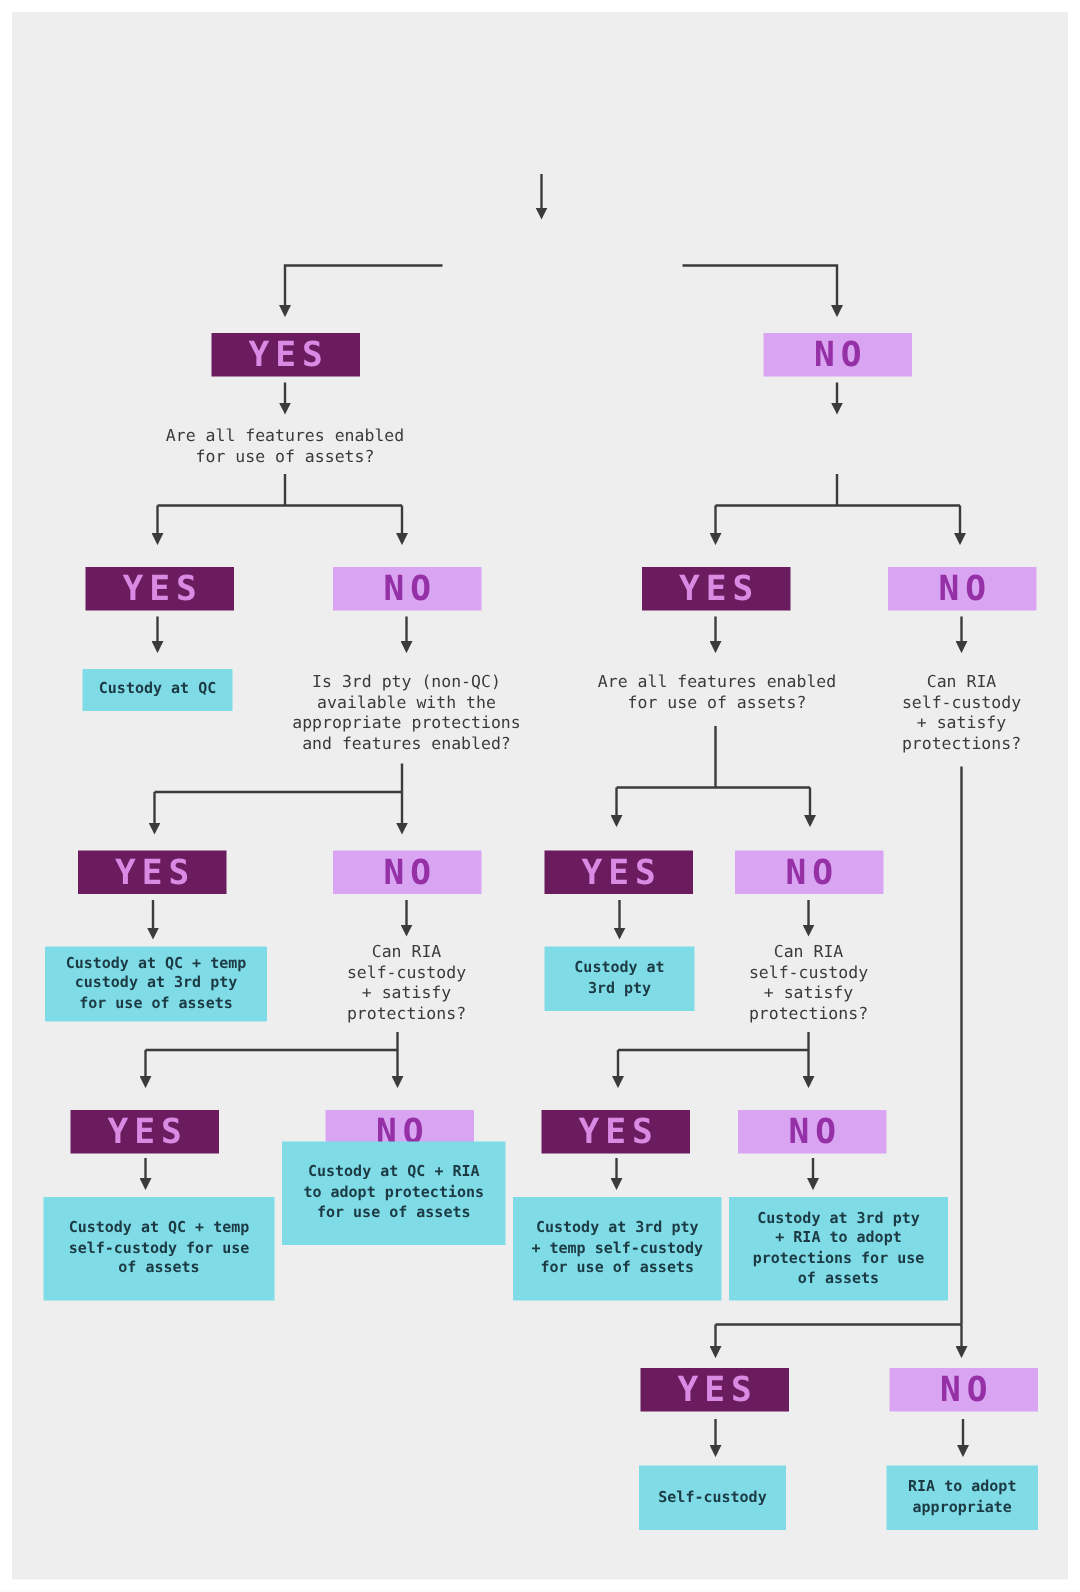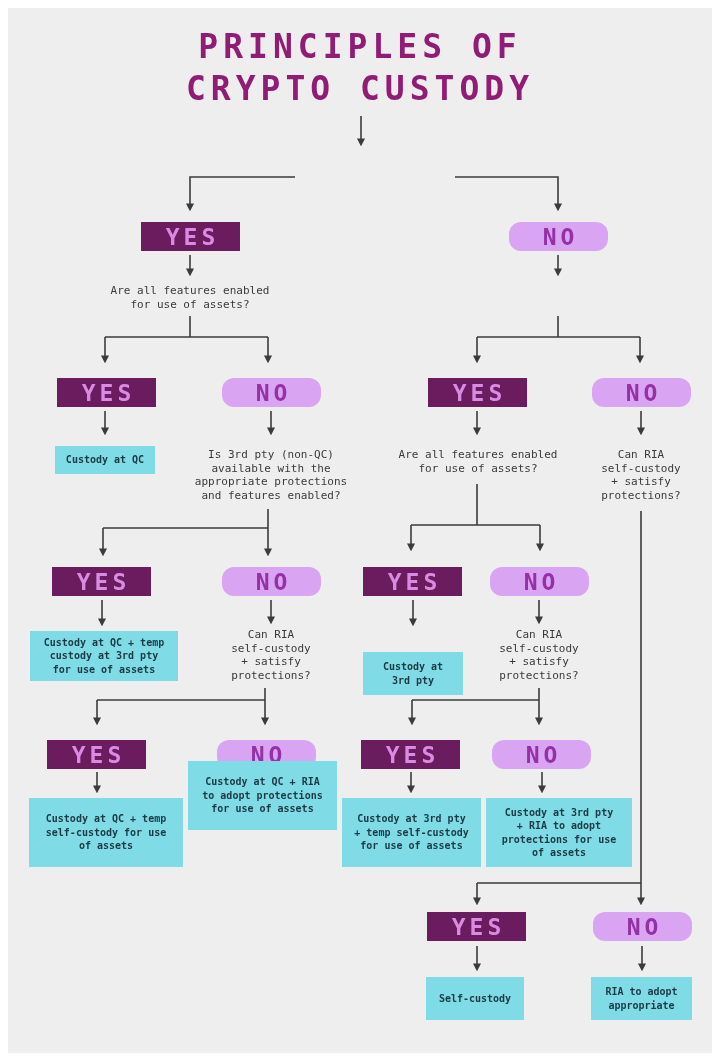--- a/index.html
+++ b/index.html
@@ -14,21 +14,21 @@
          font-size:33px;line-height:42px;font-weight:bold;letter-spacing:5px;
          color:var(--title,#911c75);white-space:pre-line;}
 
   .q{position:absolute;text-align:center;font-weight:normal;font-size:11px;line-height:13.5px;
      color:var(--q_text,#3a3a3a);white-space:pre-line;}
   .q.root{font-weight:normal;font-size:15px;line-height:20px;color:#2e2e2e;}
 
   .tag{position:absolute;width:99px;height:29px;display:flex;align-items:center;justify-content:center;
        background:var(--yes_bg,#6b1c5e);color:var(--yes_text,#d98be4);
        font-size:23px;font-weight:bold;letter-spacing:4px;text-indent:4px;}
-  .tag.no{background:var(--no_bg,#d9a4f2);color:var(--no_text,#9530a6);border-radius:12px;}
+  .tag.no{background:var(--no_bg,#d9a4f2);color:var(--no_text,#9530a6);}
 
   .out{position:absolute;display:flex;align-items:center;justify-content:center;text-align:center;
        background:var(--out_bg,#7fdce7);color:var(--out_text,#1c3a44);
        font-size:10px;line-height:13.5px;font-weight:bold;white-space:pre-line;}
 </style>
 </head>
 <body>
 
 <div class="canvas">
   <div class="inner"></div>
@@ -76,22 +76,20 @@
     <path d="M97 772 V791" marker-end="url(#arw)"></path>
     <path d="M267 772 V791" marker-end="url(#arw)"></path>
     <path d="M411 772 V791" marker-end="url(#arw)"></path>
     <path d="M542 772 V791" marker-end="url(#arw)"></path>
     <path d="M477 883 V903" marker-end="url(#arw)"></path>
     <path d="M641 883 V903" marker-end="url(#arw)"></path>
     <path d="M477 946 V969" marker-end="url(#arw)"></path>
     <path d="M642 946 V969" marker-end="url(#arw)"></path>
   </svg>
 
-  <div class="title">PRINCIPLES OF
-CRYPTO CUSTODY</div>
 
   <div class="q" style="left:90px;top:284px;width:200px;">Are all features enabled
 for use of assets?</div>
   <div class="q" style="left:181px;top:448px;width:180px;">Is 3rd pty (non-QC)
 available with the
 appropriate protections
 and features enabled?</div>
   <div class="q" style="left:378px;top:448px;width:200px;">Are all features enabled
 for use of assets?</div>
   <div class="q" style="left:581px;top:448px;width:120px;">Can RIA
@@ -125,21 +123,21 @@
   <div class="tag" style="left:361px;top:740px;">YES</div>
   <div class="tag no" style="left:492px;top:740px;">NO</div>
 
   <div class="tag" style="left:427px;top:912px;">YES</div>
   <div class="tag no" style="left:593px;top:912px;">NO</div>
 
   <div class="out" style="left:55px;top:446px;width:100px;height:28px;">Custody at QC</div>
   <div class="out" style="left:30px;top:631px;width:148px;height:50px;">Custody at QC + temp
 custody at 3rd pty
 for use of assets</div>
-  <div class="out" style="left:363px;top:631px;width:100px;height:43px;margin-top:21px;">Custody at
+  <div class="out" style="left:363px;top:631px;width:100px;height:43px;">Custody at
 3rd pty</div>
   <div class="out" style="left:29px;top:798px;width:154px;height:69px;">Custody at QC + temp
 self-custody for use
 of assets</div>
   <div class="out" style="left:188px;top:761px;width:149px;height:69px;">Custody at QC + RIA
 to adopt protections
 for use of assets</div>
   <div class="out" style="left:342px;top:798px;width:139px;height:69px;">Custody at 3rd pty
 + temp self-custody
 for use of assets</div>

